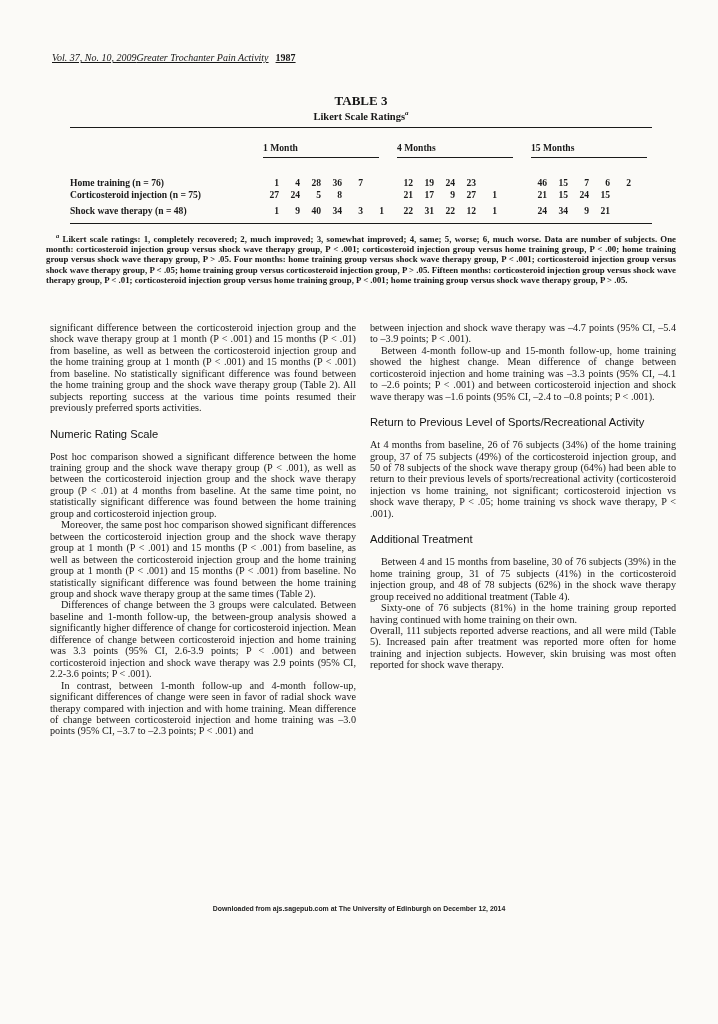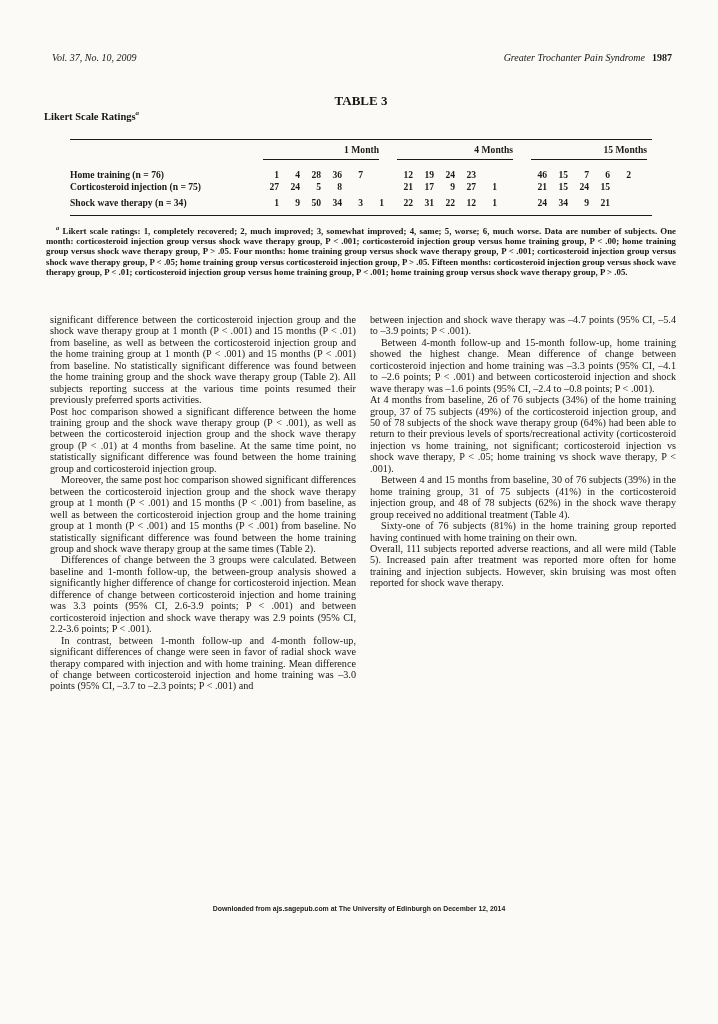--- a/index.html
+++ b/index.html
@@ -5,51 +5,52 @@
   html,body{margin:0;padding:0;}
   body{
     width:718px;height:1024px;
     background:#fbfaf7;
     color:#161616;
     font-family:"Liberation Serif", serif;
     position:relative;
     overflow:hidden;
   }
   .running-head{
-    display:flex;justify-content:space-between;align-items:baseline;
+    display:flex;align-items:baseline;
     padding:52px 46px 0 52px;
     font-size:10px;
+    text-decoration:underline;
   }
   .rh-left{font-style:italic;}
   .rh-right{font-style:italic;}
   .rh-page{font-style:normal;font-weight:bold;margin-left:7px;}
 
   .table-block{margin:32px 40px 0 44px;}
   .tbl-title{ text-align:center;font-weight:bold;font-size:13px;line-height:12px;}
-  .tbl-subtitle{font-weight:bold;font-size:10.5px;line-height:12px;margin-bottom:16px;}
+  .tbl-subtitle{text-align:center;font-weight:bold;font-size:10.5px;line-height:12px;margin-bottom:4px;}
   .tbl-subtitle sup{font-style:italic;font-weight:bold;font-size:7px;}
 
   table.likert{
     border-collapse:collapse;
     margin:0 auto;
     border-top:1.6px solid #1a1a1a;
     table-layout:fixed;
   }
   table.likert th, table.likert td{
     font-size:9.6px;font-weight:bold;color:#1a1a1a;
     padding:0;line-height:12px;
   }
   col.c-stub{width:188px;}
   col.c-num{width:21px;}
   col.c-gap{width:8px;}
   .grp-row th{padding-top:6px;}
   .grp-cell{
     border-bottom:1px solid #1a1a1a;
-    text-align:right;font-weight:bold;font-size:9.6px;
-    padding:1px 0 3px;margin:3px 5px;
+    text-align:left;font-weight:bold;font-size:9.6px;
+    padding:1px 0 3px;margin:13px 5px;
   }
   .num-row th{
     text-align:right;padding:4px 6px 4px 0;
     border-bottom:1.6px solid #1a1a1a;
   }
   .num-row th.stub{text-align:left;padding-left:0;}
   tbody td{text-align:right;padding:1px 6px 1px 0;}
   tbody td.stub{text-align:left;padding-right:0;}
   tbody tr.r0 td{padding-top:6px;}
   tbody tr.r2 td{padding-top:4px;padding-bottom:6px;border-bottom:1.6px solid #1a1a1a;}
@@ -86,21 +87,21 @@
     font-family:"Liberation Sans", sans-serif;
     font-size:6.9px;color:#1d1d1d;font-weight:bold;
   }
 </style>
 </head>
 <body>
 
 <div class="running-head">
   <span class="rh-left">Vol. 37, No. 10, 2009</span>
   <span class="rh-right">
-    <span>Greater Trochanter Pain Syndrome</span><span class="rh-page">1987</span>
+    <span>Greater Trochanter Pain Activity</span><span class="rh-page">1987</span>
   </span>
 </div>
 
 <div class="table-block">
   <div class="tbl-title">TABLE 3</div>
   <div class="tbl-subtitle">
     <span>Likert Scale Ratings</span><sup>a</sup>
   </div>
 
   <table class="likert">
@@ -184,24 +185,24 @@
         <td></td>
         <td></td>
         <td>21</td>
         <td>15</td>
         <td>24</td>
         <td>15</td>
         <td></td>
         <td></td>
       </tr>
       <tr class="r2">
-        <td class="stub">Shock wave therapy (n = 34)</td>
+        <td class="stub">Shock wave therapy (n = 48)</td>
         <td>1</td>
         <td>9</td>
-        <td>50</td>
+        <td>40</td>
         <td>34</td>
         <td>3</td>
         <td>1</td>
         <td></td>
         <td>22</td>
         <td>31</td>
         <td>22</td>
         <td>12</td>
         <td>1</td>
         <td></td>
@@ -215,28 +216,31 @@
       </tr>
     </tbody>
   </table>
 
   <p class="footnote"><sup>a</sup> <span>Likert scale ratings: 1, completely recovered; 2, much improved; 3, somewhat improved; 4, same; 5, worse; 6, much worse. Data are number of subjects. One month: corticosteroid injection group versus shock wave therapy group, P &lt; .001; corticosteroid injection group versus home training group, P &lt; .00; home training group versus shock wave therapy group, P &gt; .05. Four months: home training group versus shock wave therapy group, P &lt; .001; corticosteroid injection group versus shock wave therapy group, P &lt; .05; home training group versus corticosteroid injection group, P &gt; .05. Fifteen months: corticosteroid injection group versus shock wave therapy group, P &lt; .01; corticosteroid injection group versus home training group, P &lt; .001; home training group versus shock wave therapy group, P &gt; .05.</span></p>
 </div>
 
 <div class="body-cols">
   <div class="col">
     <p>significant difference between the corticosteroid injection group and the shock wave therapy group at 1 month (P &lt; .001) and 15 months (P &lt; .01) from baseline, as well as between the corticosteroid injection group and the home training group at 1 month (P &lt; .001) and 15 months (P &lt; .001) from baseline. No statistically significant difference was found between the home training group and the shock wave therapy group (Table 2). All subjects reporting success at the various time points resumed their previously preferred sports activities.</p>
+    <h3 class="sec-heading">Numeric Rating Scale</h3>
     <p>Post hoc comparison showed a significant difference between the home training group and the shock wave therapy group (P &lt; .001), as well as between the corticosteroid injection group and the shock wave therapy group (P &lt; .01) at 4 months from baseline. At the same time point, no statistically significant difference was found between the home training group and corticosteroid injection group.</p>
     <p class="ind">Moreover, the same post hoc comparison showed significant differences between the corticosteroid injection group and the shock wave therapy group at 1 month (P &lt; .001) and 15 months (P &lt; .001) from baseline, as well as between the corticosteroid injection group and the home training group at 1 month (P &lt; .001) and 15 months (P &lt; .001) from baseline. No statistically significant difference was found between the home training group and shock wave therapy group at the same times (Table 2).</p>
     <p class="ind">Differences of change between the 3 groups were calculated. Between baseline and 1-month follow-up, the between-group analysis showed a significantly higher difference of change for corticosteroid injection. Mean difference of change between corticosteroid injection and home training was 3.3 points (95% CI, 2.6-3.9 points; P &lt; .001) and between corticosteroid injection and shock wave therapy was 2.9 points (95% CI, 2.2-3.6 points; P &lt; .001).</p>
     <p class="ind">In contrast, between 1-month follow-up and 4-month follow-up, significant differences of change were seen in favor of radial shock wave therapy compared with injection and with home training. Mean difference of change between corticosteroid injection and home training was –3.0 points (95% CI, –3.7 to –2.3 points; P &lt; .001) and</p>
   </div>
   <div class="col">
     <p>between injection and shock wave therapy was –4.7 points (95% CI, –5.4 to –3.9 points; P &lt; .001).</p>
     <p class="ind">Between 4-month follow-up and 15-month follow-up, home training showed the highest change. Mean difference of change between corticosteroid injection and home training was –3.3 points (95% CI, –4.1 to –2.6 points; P &lt; .001) and between corticosteroid injection and shock wave therapy was –1.6 points (95% CI, –2.4 to –0.8 points; P &lt; .001).</p>
+    <h3 class="sec-heading">Return to Previous Level of Sports/Recreational Activity</h3>
     <p>At 4 months from baseline, 26 of 76 subjects (34%) of the home training group, 37 of 75 subjects (49%) of the corticosteroid injection group, and 50 of 78 subjects of the shock wave therapy group (64%) had been able to return to their previous levels of sports/recreational activity (corticosteroid injection vs home training, not significant; corticosteroid injection vs shock wave therapy, P &lt; .05; home training vs shock wave therapy, P &lt; .001).</p>
+    <h3 class="sec-heading">Additional Treatment</h3>
     <p class="ind">Between 4 and 15 months from baseline, 30 of 76 subjects (39%) in the home training group, 31 of 75 subjects (41%) in the corticosteroid injection group, and 48 of 78 subjects (62%) in the shock wave therapy group received no additional treatment (Table 4).</p>
     <p class="ind">Sixty-one of 76 subjects (81%) in the home training group reported having continued with home training on their own.</p>
     <p>Overall, 111 subjects reported adverse reactions, and all were mild (Table 5). Increased pain after treatment was reported more often for home training and injection subjects. However, skin bruising was most often reported for shock wave therapy.</p>
   </div>
 </div>
 
 <div class="page-footer">Downloaded from ajs.sagepub.com at The University of Edinburgh on December 12, 2014</div>
 
 </body></html>

